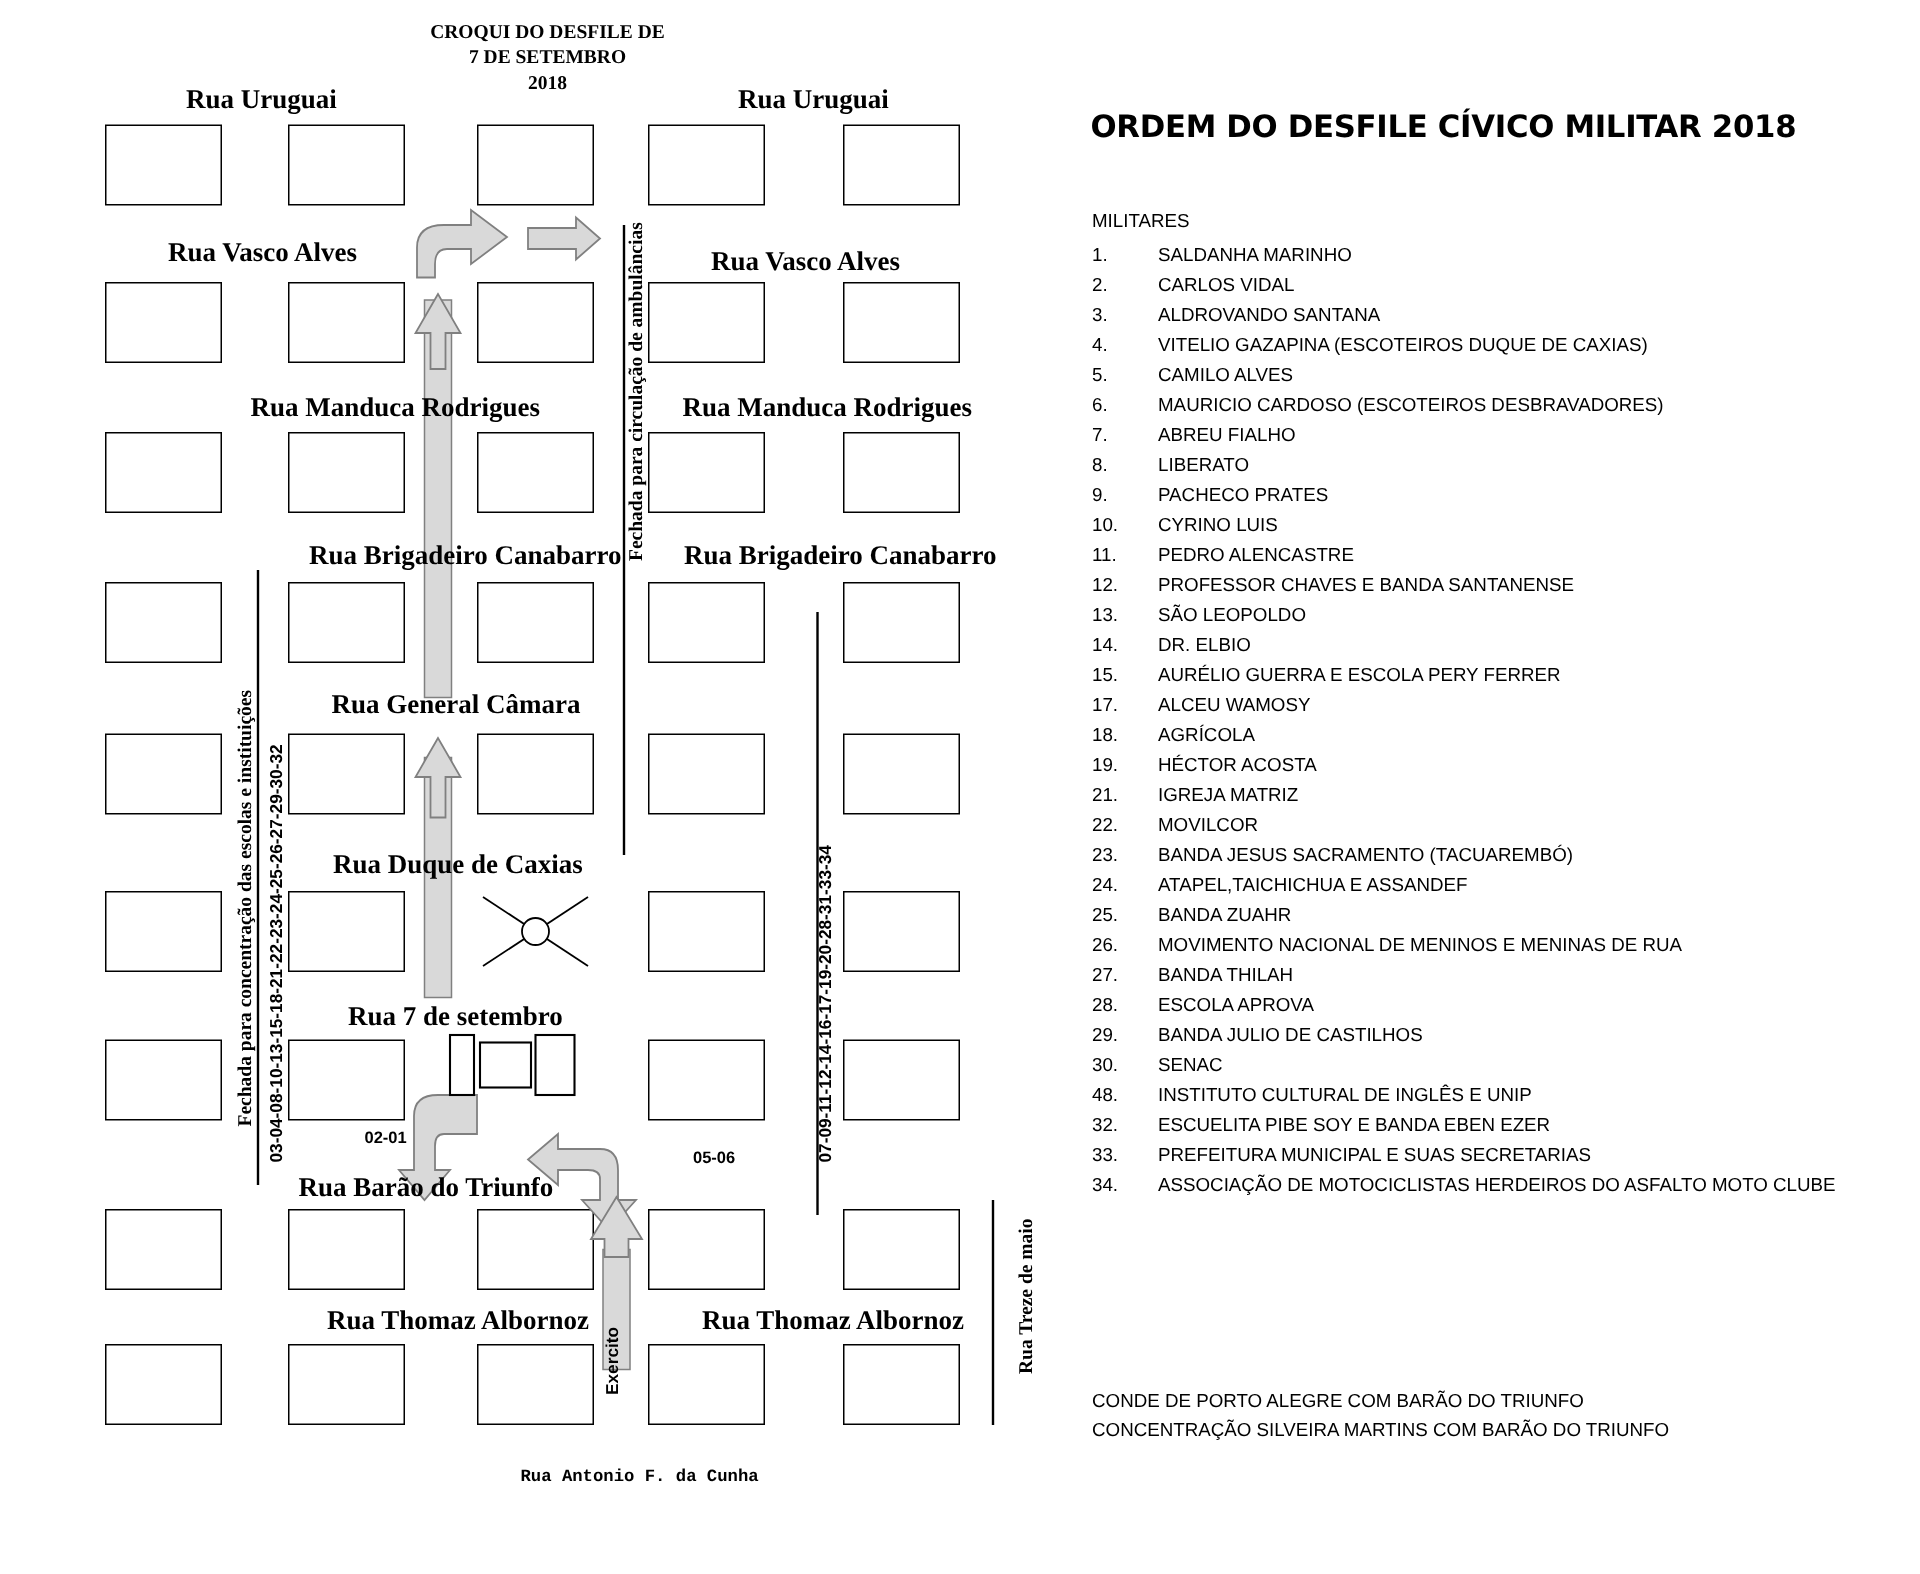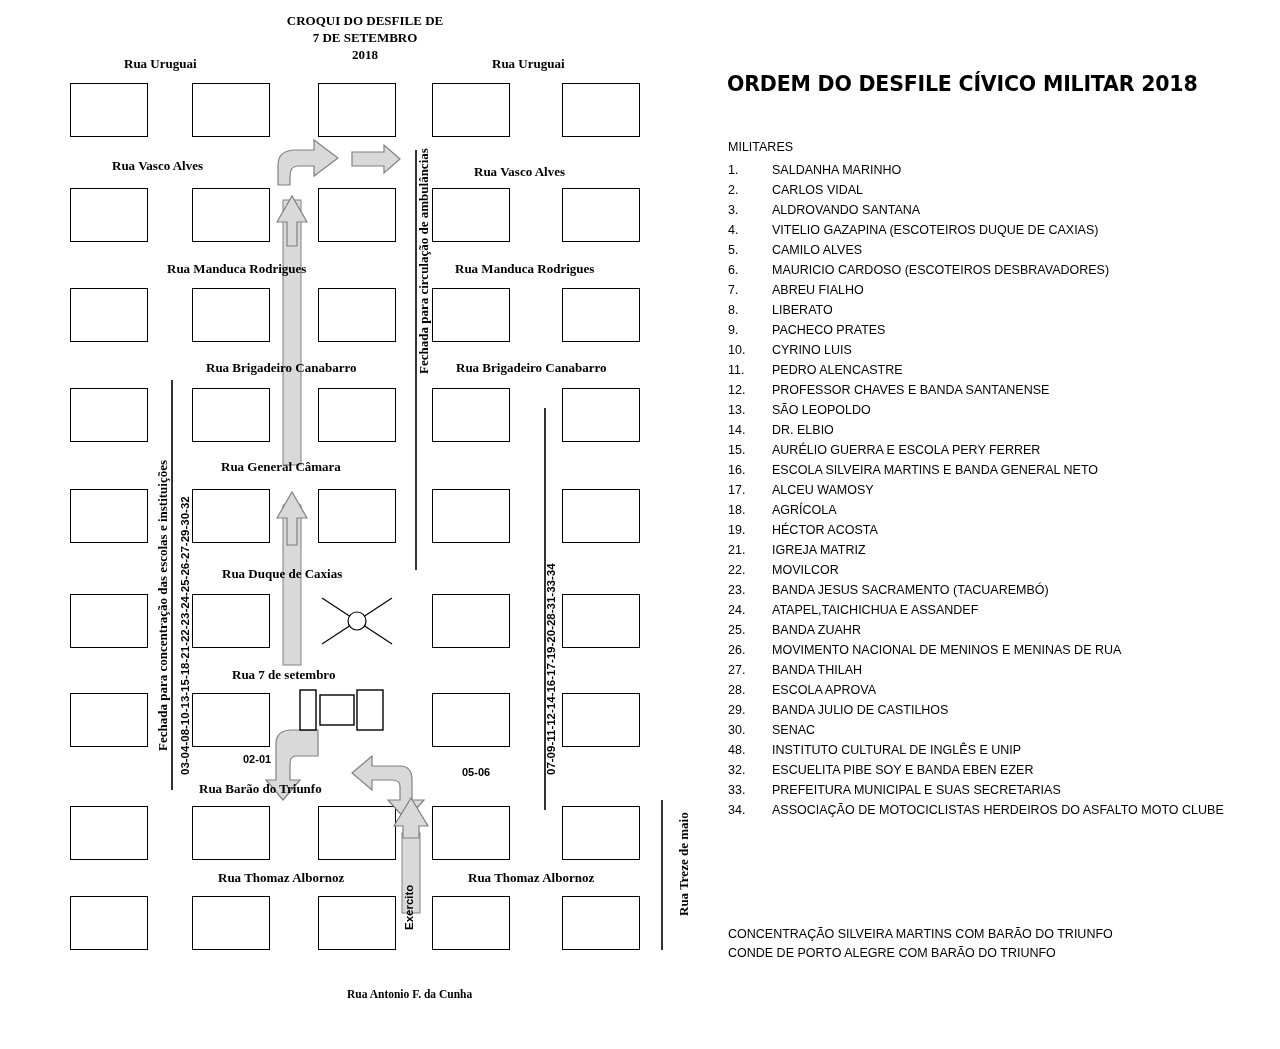--- a/index.html
+++ b/index.html
@@ -44,28 +44,27 @@
   .block {
     position: absolute;
     border: 1.6px solid #000;
     background: #fff;
     box-sizing: border-box;
   }
   .street-label {
     position: absolute;
     font-family: "Liberation Serif", serif;
     font-weight: bold;
-    font-size: 13px;
+    font-size: 18px;
     white-space: nowrap;
   }
   .street-label.small {
-    font-family: Liberation Serif, serif;
+    font-family: Liberation Mono, monospace;
     font-size: 11.5px;
     font-weight: bold;
-    margin-top: 10px;
   }
   .vert-label {
     position: absolute;
     font-family: "Liberation Sans", sans-serif;
     font-weight: bold;
     font-size: 11.5px;
     white-space: nowrap;
     transform-origin: 0 0;
     transform: rotate(-90deg);
   }
@@ -322,24 +321,20 @@
         </div>
         <div class="order-row">
           <span class="idx">14.</span>
           <span class="nm">DR. ELBIO</span>
         </div>
         <div class="order-row">
           <span class="idx">15.</span>
           <span class="nm">AURÉLIO GUERRA E ESCOLA PERY FERRER</span>
         </div>
         <div class="order-row">
-          <span class="idx">16.</span>
-          <span class="nm">ESCOLA SILVEIRA MARTINS E BANDA GENERAL NETO</span>
-        </div>
-        <div class="order-row">
           <span class="idx">17.</span>
           <span class="nm">ALCEU WAMOSY</span>
         </div>
         <div class="order-row">
           <span class="idx">18.</span>
           <span class="nm">AGRÍCOLA</span>
         </div>
         <div class="order-row">
           <span class="idx">19.</span>
           <span class="nm">HÉCTOR ACOSTA</span>
@@ -395,18 +390,18 @@
         <div class="order-row">
           <span class="idx">33.</span>
           <span class="nm">PREFEITURA MUNICIPAL E SUAS SECRETARIAS</span>
         </div>
         <div class="order-row">
           <span class="idx">34.</span>
           <span class="nm">ASSOCIAÇÃO DE MOTOCICLISTAS HERDEIROS DO ASFALTO MOTO CLUBE</span>
         </div>
       </div>
     <div id="footer-notes">
+        <div>CONDE DE PORTO ALEGRE COM BARÃO DO TRIUNFO</div>
         <div>CONCENTRAÇÃO SILVEIRA MARTINS COM BARÃO DO TRIUNFO</div>
-        <div>CONDE DE PORTO ALEGRE COM BARÃO DO TRIUNFO</div>
       </div>
   </div>
 
 </div>
 
 </body></html>

